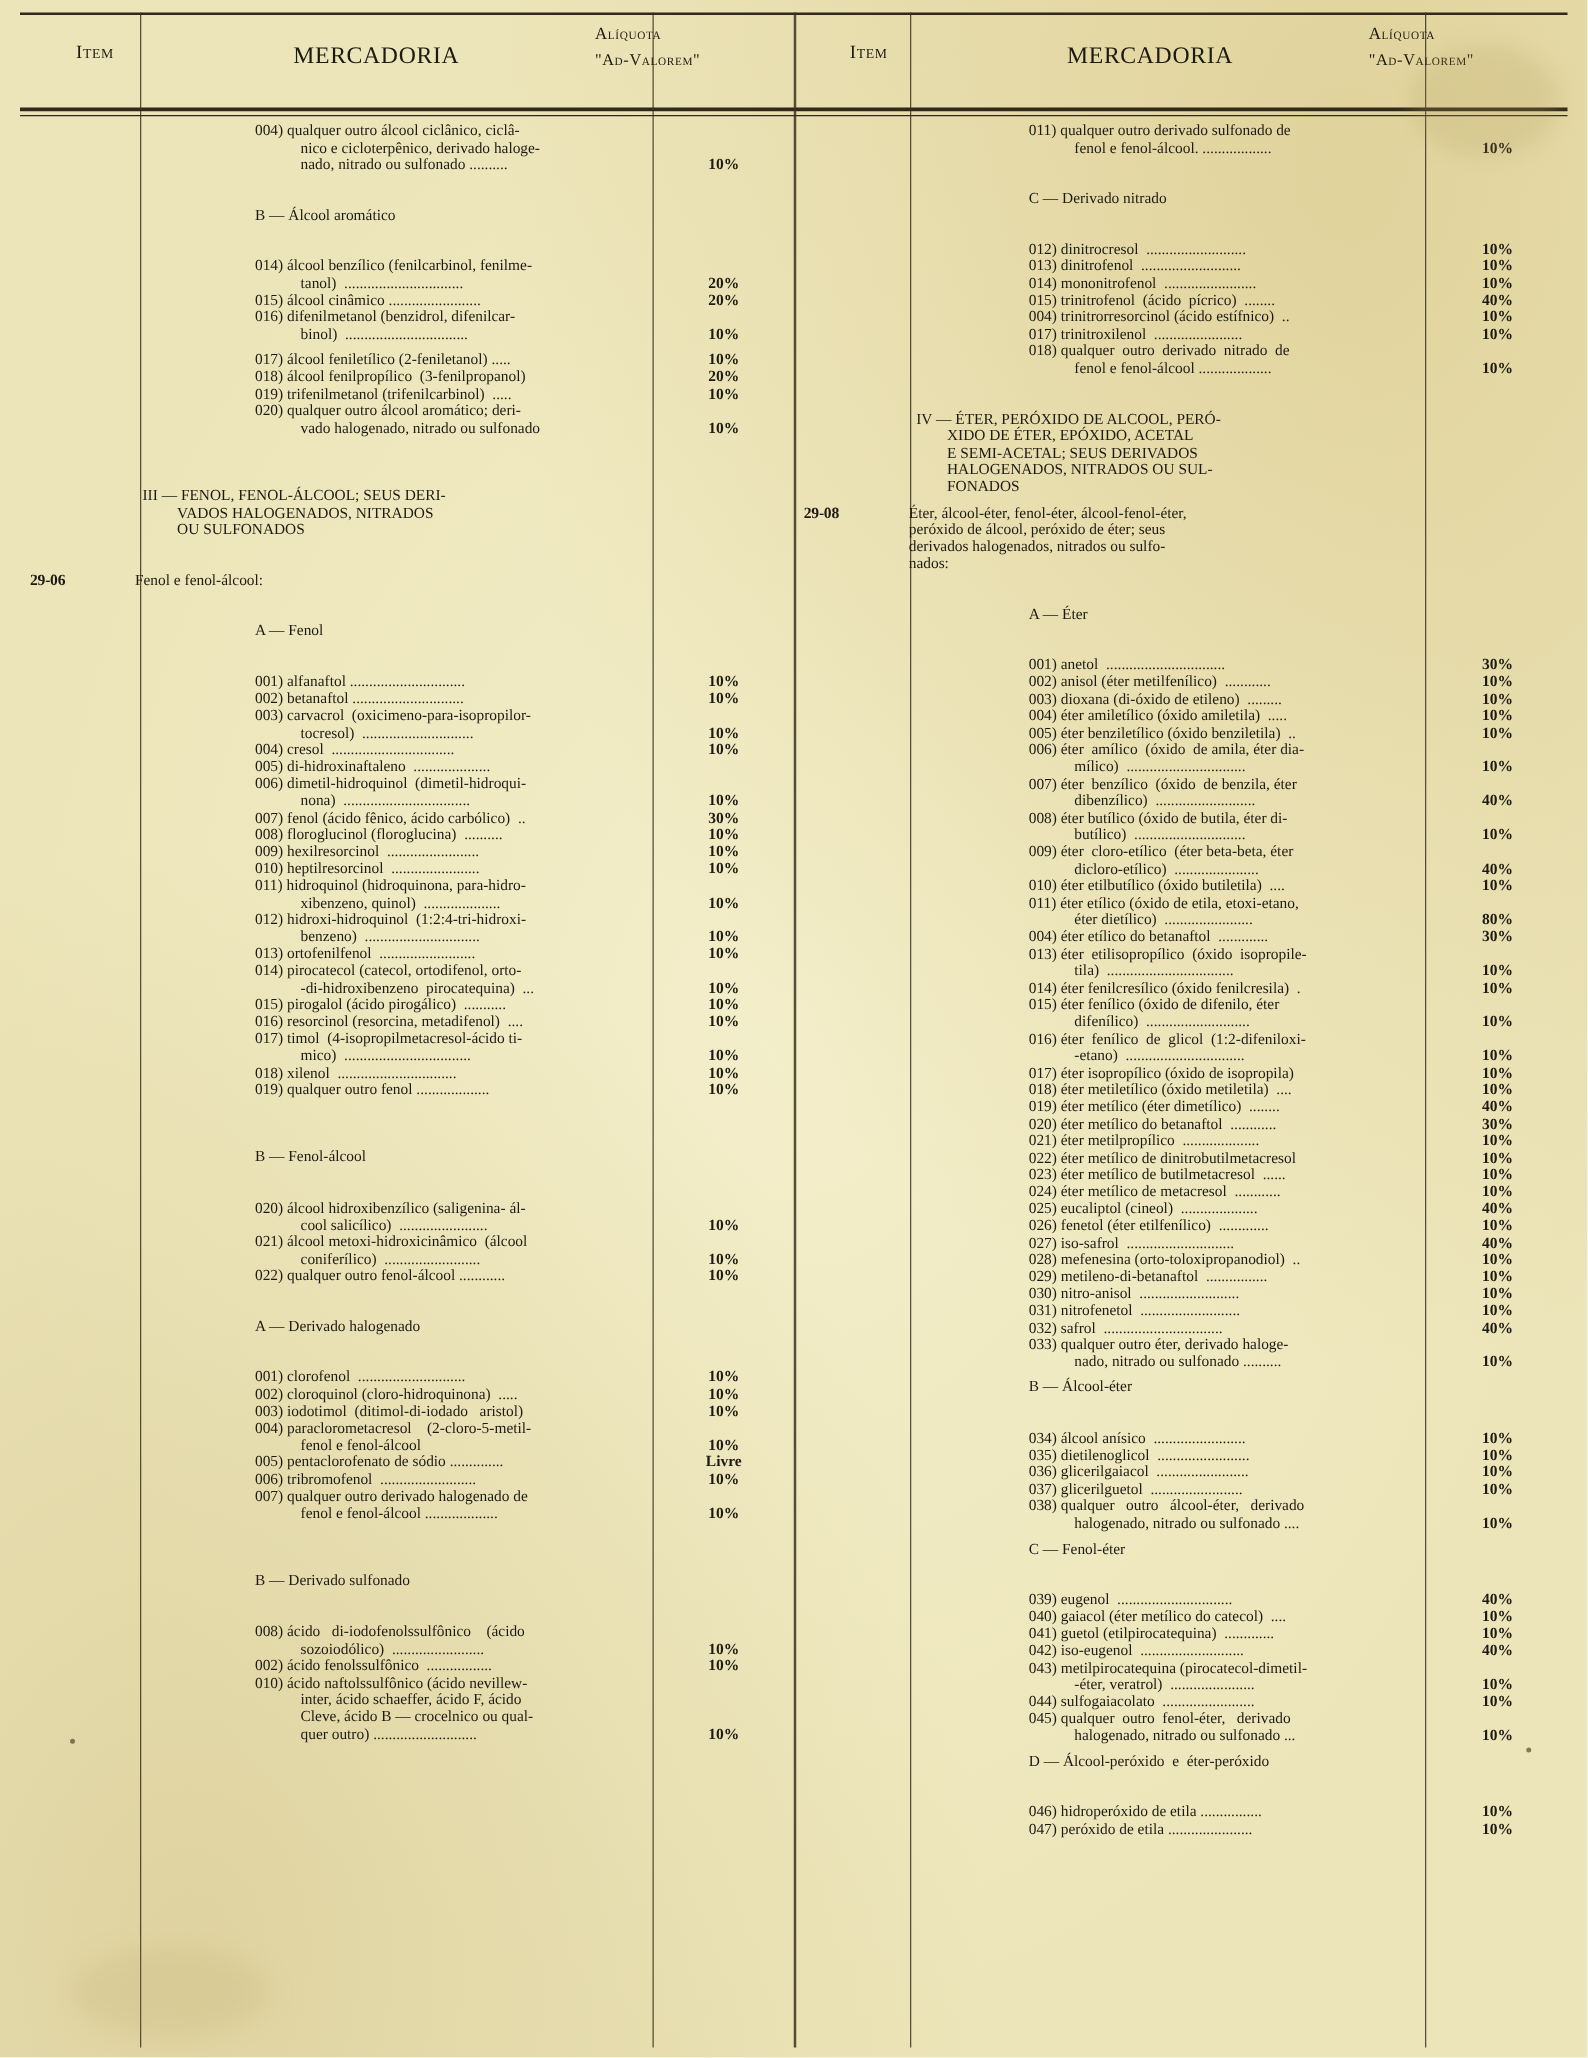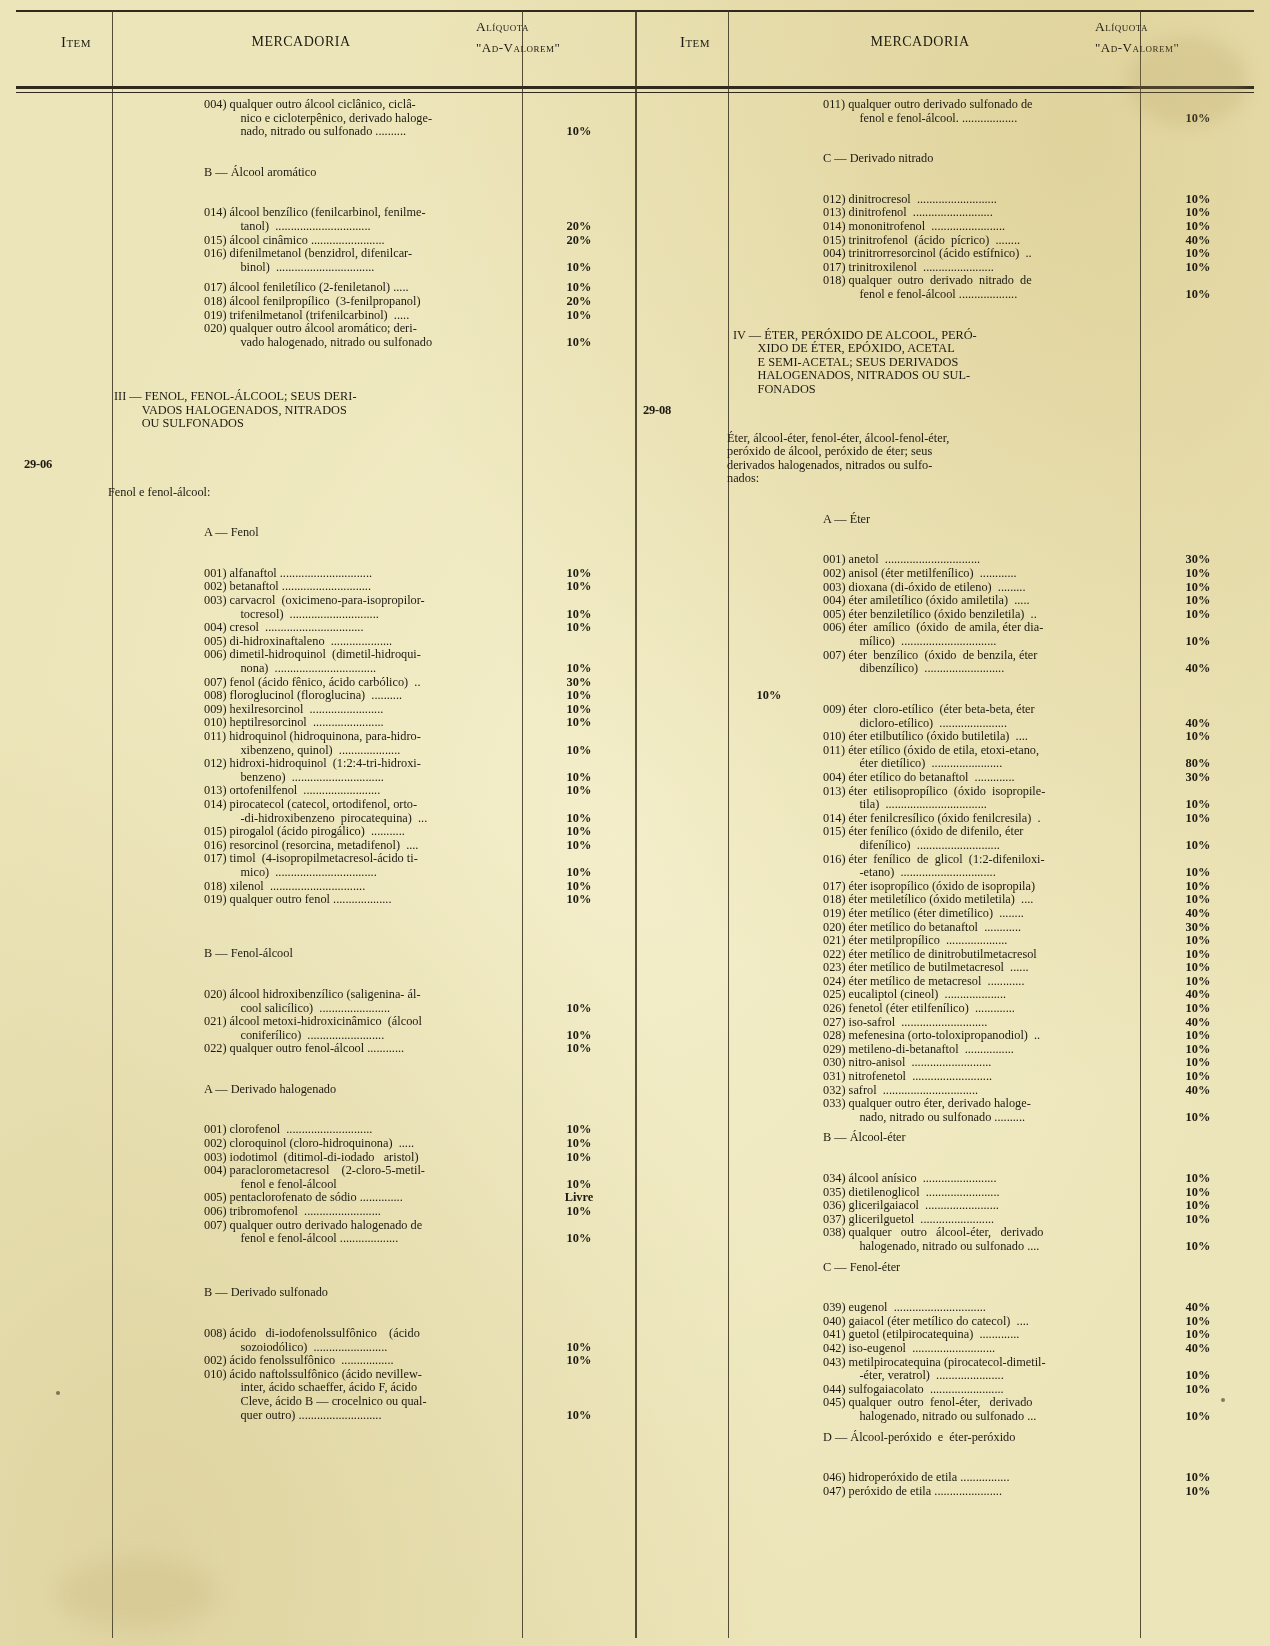--- a/index.html
+++ b/index.html
@@ -65,21 +65,21 @@
     left: 10px;
     width: 100px;
     text-align: center;
     font-size: 15px;
     padding-top: 20px;
   }
   .hdr-merc {
     left: 120px;
     width: 330px;
     text-align: center;
-    font-size: 14px;
+    font-size: 19px;
     padding-top: 20px;
   }
   .hdr-aliq {
     left: 460px;
     width: 150px;
     text-align: left;
     font-size: 13.5px;
     padding-top: 3px;
     line-height: 1.55;
   }
@@ -130,21 +130,21 @@
   .gap { height: 13.6px; }
   .gap-s { height: 7px; }
   .gap-l { height: 27px; }
   .roman {
     padding-left: 20px;
     padding-right: 10px;
     font-size: 12.3px;
   }
   .ind { padding-left: 110px; }
   .hang { padding-left: 128px; text-indent: -18px; }
-  .flush { padding-left: 14px; margin-top: 28px; }
+  .flush { padding-left: 14px; }
 
   .smudge {
     position: absolute;
     border-radius: 50%;
     pointer-events: none;
   }
   .stain1 { right: 6px; top: 30px; width: 120px; height: 90px; background: rgba(180,158,96,0.22); filter: blur(8px); }
   .stain2 { left: 40px; bottom: 10px; width: 160px; height: 70px; background: rgba(180,158,96,0.16); filter: blur(10px); }
   .dot { position: absolute; width: 4px; height: 4px; background: #3a3020; border-radius: 50%; opacity: .6; }
 </style>
@@ -562,20 +562,22 @@
             <div class="c-rate" style="padding-top: 13.6px;">10%</div>
           </div>
           <div class="row">
             <div class="c-item"></div>
             <div class="c-desc hang">007) éter  benzílico  (óxido  de benzila, éter
       dibenzílico)  ..........................</div>
             <div class="c-rate" style="padding-top: 13.6px;">40%</div>
           </div>
           <div class="row">
             <div class="c-item"></div>
+            <div class="c-desc hang">008) éter butílico (óxido de butila, éter di-
+      butílico)  .............................</div>
             <div class="c-rate" style="padding-top: 13.6px;">10%</div>
           </div>
           <div class="row">
             <div class="c-item"></div>
             <div class="c-desc hang">009) éter  cloro-etílico  (éter beta-beta, éter
       dicloro-etílico)  ......................</div>
             <div class="c-rate" style="padding-top: 13.6px;">40%</div>
           </div>
           <div class="row">
             <div class="c-item"></div>

